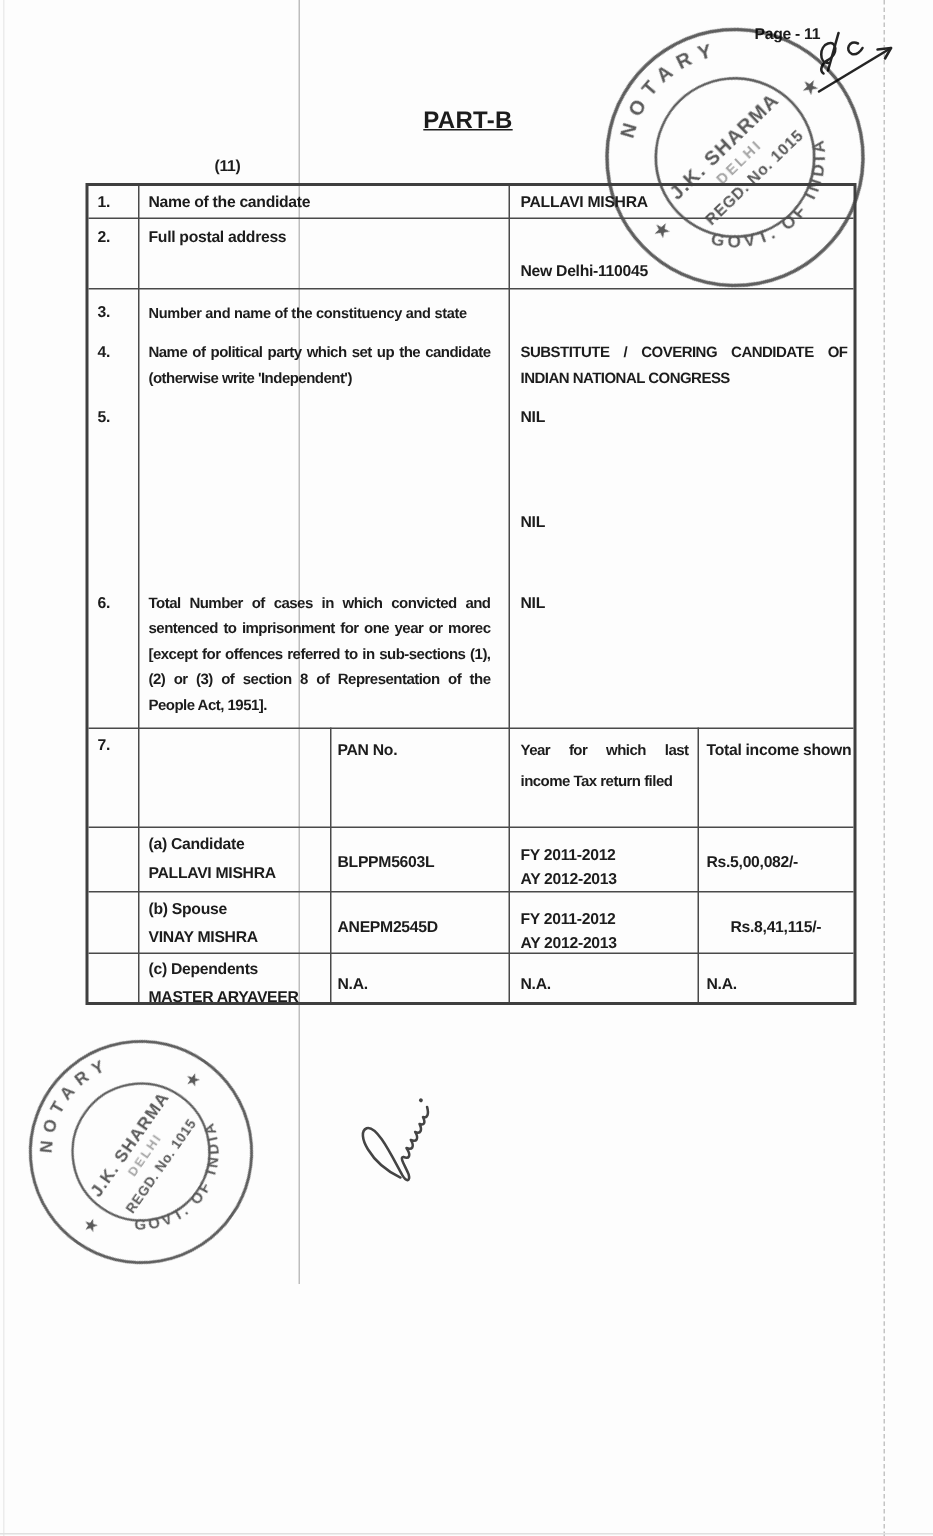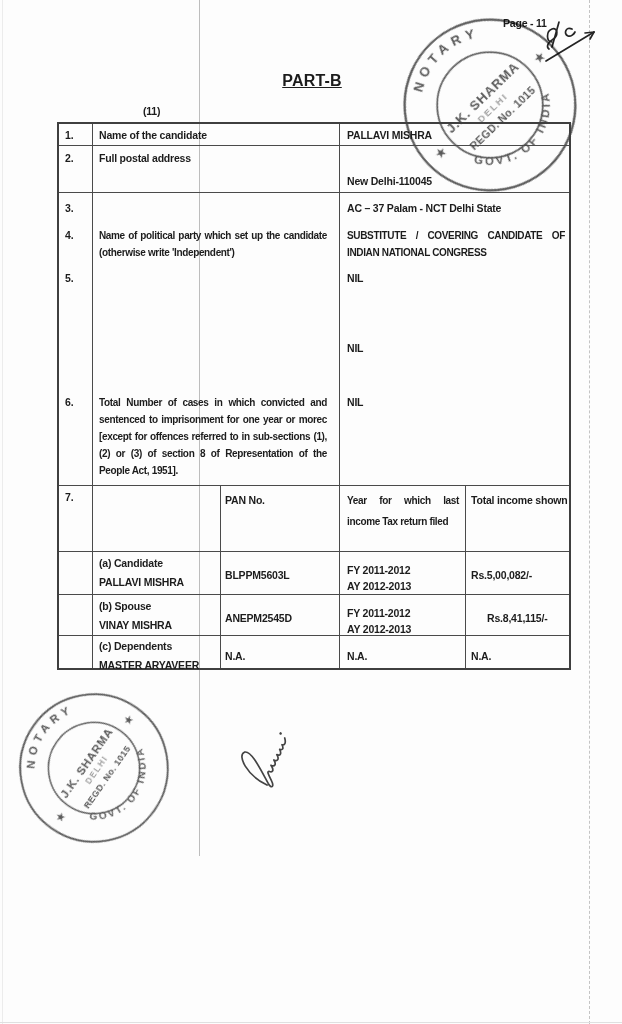--- a/index.html
+++ b/index.html
@@ -98,21 +98,21 @@
 
     <div class="cell" style="left:6px;top:3px">1.</div>
     <div class="cell" style="left:40px;top:3px">Name of the candidate</div>
     <div class="cell" style="left:288px;top:3px">PALLAVI MISHRA</div>
 
     <div class="cell" style="left:6px;top:26px">2.</div>
     <div class="cell" style="left:40px;top:26px">Full postal address</div>
     <div class="cell" style="left:288px;top:49px">New Delhi-110045</div>
 
     <div class="cell" style="left:6px;top:76px">3.</div>
-    <div class="cell" style="left:288px;top:76px">AC – 37 Palam - NCT Delhi State</div>
+    <div class="cell tight" style="left:40px;top:77px">Number and name of the constituency and state</div>
 
     <div class="cell" style="left:6px;top:103px">4.</div>
     <div class="para" style="left:288px;top:103px;width:218px">SUBSTITUTE / COVERING CANDIDATE OF INDIAN NATIONAL CONGRESS</div>
     <div class="para" style="left:40px;top:103px;width:228px">Name of political party which set up the candidate (otherwise write 'Independent')</div>
 
     <div class="cell" style="left:6px;top:146px">5.</div>
     <div class="cell" style="left:288px;top:146px">NIL</div>
 
     <div class="cell" style="left:288px;top:216px">NIL</div>
 

